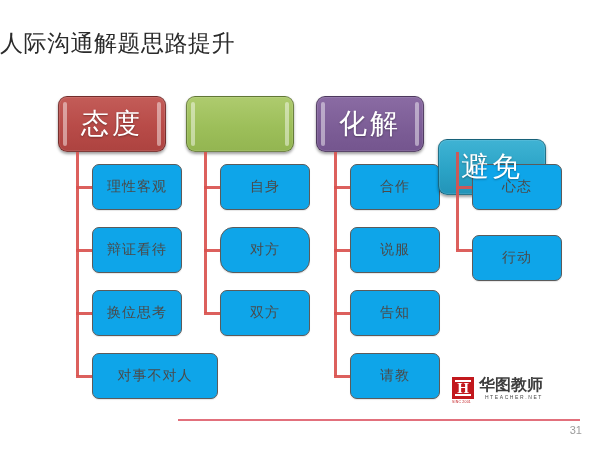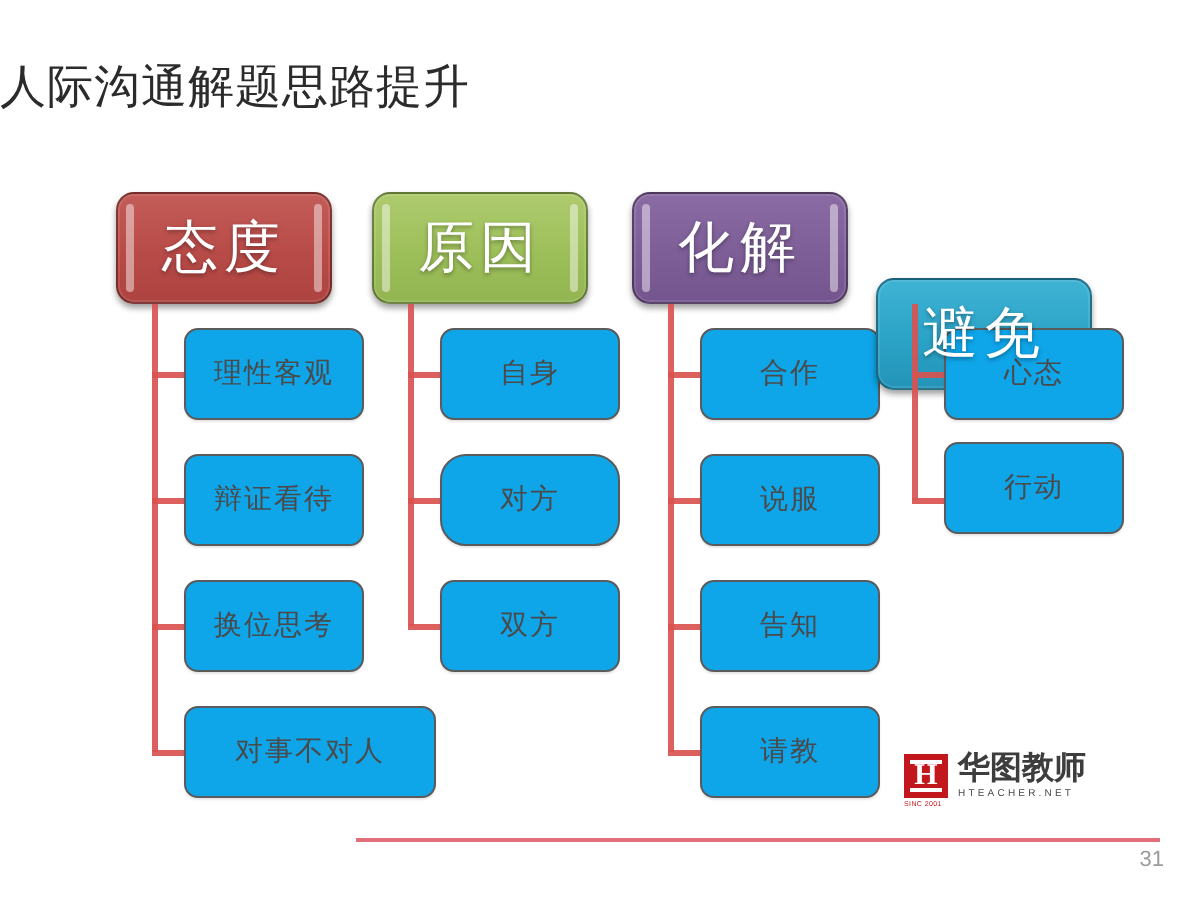--- a/index.html
+++ b/index.html
@@ -167,21 +167,21 @@
     position: absolute;
     left: 0;
     top: 23px;
     width: 26px;
     font-family: "Liberation Sans", sans-serif;
     font-size: 3.5px;
     letter-spacing: 0.2px;
     color: #c2181d;
     white-space: nowrap;
   }
-  #logo-text-wrap { display: flex; flex-direction: column; }
+  #logo-text-wrap { display: flex; flex-direction: column; text-align: right; }
   #logo-cn {
     font-family: "Liberation Serif", "DejaVu Serif", serif;
     font-weight: bold;
     font-size: 16px;
     line-height: 17px;
     color: #3d3d3d;
     letter-spacing: 0px;
   }
   #logo-en {
     font-family: "Liberation Sans", sans-serif;
@@ -217,21 +217,20 @@
         <span>换位思考</span>
       </div>
       <div class="stub" style="top: 279px;"></div>
       <div class="item-box wide" style="top: 257px;">
         <span>对事不对人</span>
       </div>
     </div>
     <div class="column" style="left: 186px;">
       <div class="chip c1">
         <div class="bevel-l"></div>
-        <span class="chip-text">原因</span>
         <div class="bevel-r"></div>
       </div>
       <div class="trunk" style="height: 161px;"></div>
       <div class="stub" style="top: 90px;"></div>
       <div class="item-box" style="top: 68px;">
         <span>自身</span>
       </div>
       <div class="stub" style="top: 153px;"></div>
       <div class="item-box" style="top: 131px; border-radius: 13px;">
         <span>对方</span>
@@ -268,21 +267,21 @@
     <div class="column" style="left: 438px;">
       <div class="chip c3">
         <span class="chip-text">避免</span>
       </div>
       <div class="trunk" style="height: 98px;"></div>
       <div class="stub" style="top: 90px;"></div>
       <div class="item-box" style="top: 68px;">
         <span>心态</span>
       </div>
       <div class="stub" style="top: 153px;"></div>
-      <div class="item-box" style="top: 125px;">
+      <div class="item-box" style="top: 139px;">
         <span>行动</span>
       </div>
     </div>
   </div>
 
 <div id="footer-rule"></div>
 <div id="page-number">31</div>
 
 <div id="brand-logo">
   <div id="logo-mark">

